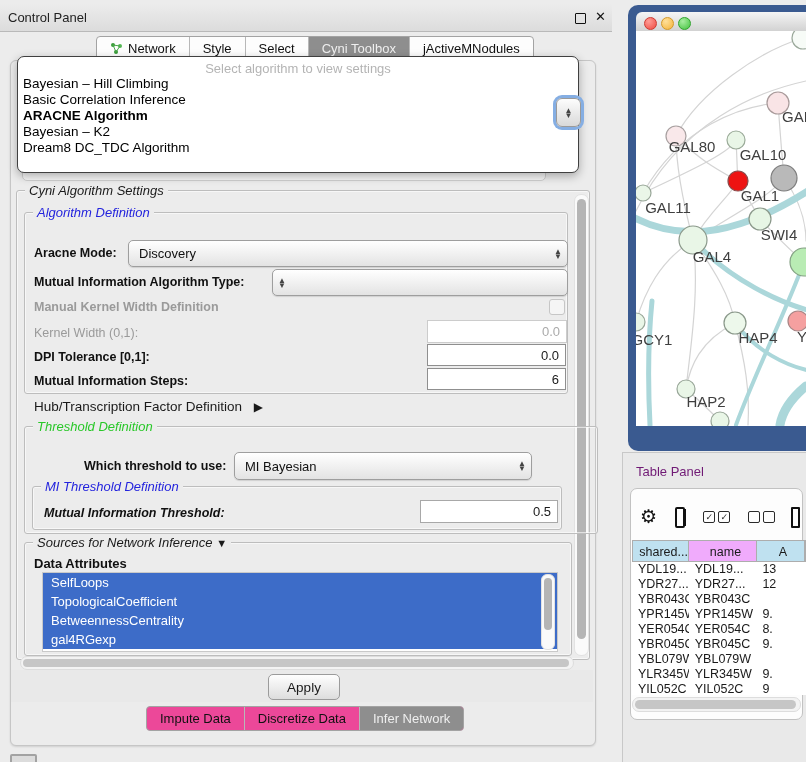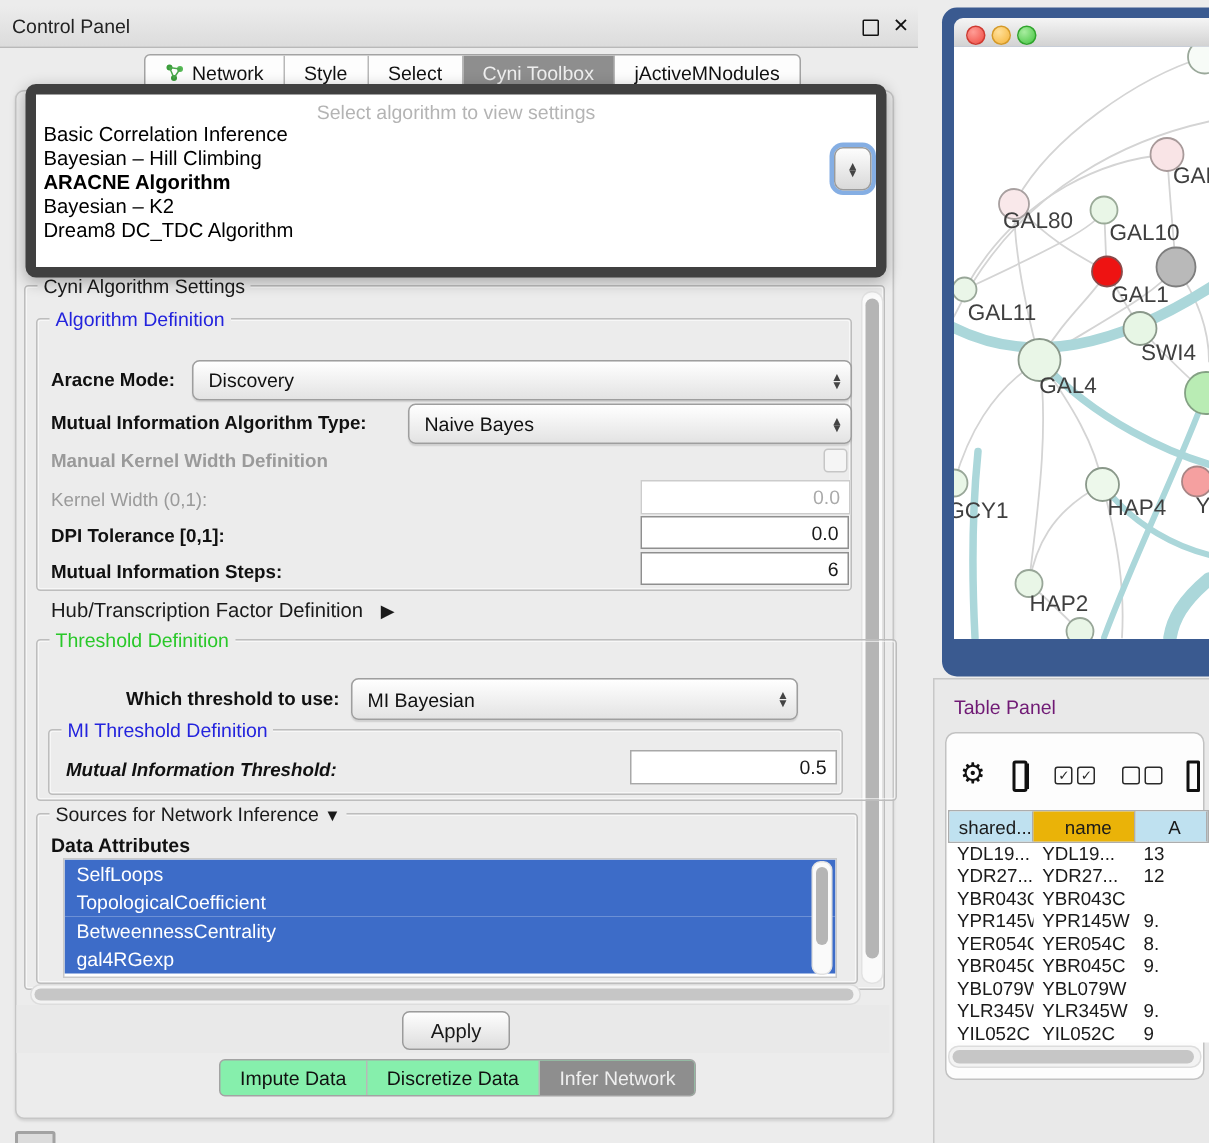--- a/index.html
+++ b/index.html
@@ -19,32 +19,32 @@
   .tab:last-child{border-right:none;}
   .tab.sel{background:#8e8e8e;color:#efefef;}
   .tab .net-ico{width:13px;height:13px;margin-right:5px;}
   
   #outer-panel{left:10px;top:60px;width:584px;height:684px;border:1px solid #c6c6c6;border-radius:6px;
                background:#ececec;box-shadow:0 1px 2px rgba(0,0,0,.12);}
   
   #ghost-combo{left:22px;top:150px;width:510px;height:29px;border:1px solid #cfcfcf;border-radius:5px;
                background:#f7f7f7;color:#b9b9b9;display:flex;align-items:center;padding-left:12px;z-index:1;}
   
-  #algo-popup{left:17px;top:56px;width:560px;height:115px;background:#fff;border:7px solid #404040;
+  #algo-popup{left:17px;top:56px;width:560px;height:115px;background:#fff;border:1px solid #404040;
               border-radius:7px;box-shadow:0 3px 10px rgba(0,0,0,.3);z-index:2;}
   #algo-popup .ph{ text-align:center;color:#b4b4b4;padding-top:4px;font-size:13px;}
   #algo-popup .item{padding:0 0 0 5px;height:16px;line-height:16px;font-size:13.5px;color:#000;}
   #algo-popup .item.sel{font-weight:bold;}
   
   #focus-spin{left:556px;top:98px;width:23px;height:27px;z-index:3;border-radius:6px;
               box-shadow:0 0 0 3px #85aee3;background:linear-gradient(#fdfdfd,#d9d9d9);
               border:1px solid #9a9a9a;display:flex;flex-direction:column;align-items:center;justify-content:center;}
   .spin{display:flex;flex-direction:column;align-items:center;line-height:5px;font-size:8px;color:#444;}
   
-  .grp{position:absolute;border:1px solid #bdbdbd;border-radius:3px;box-shadow:inset 0 0 0 1px rgba(255,255,255,.6);}
+  .grp{position:absolute;border:1px solid #bdbdbd;border-radius:3px;box-shadow:inset 0 0 0 1px rgba(255,255,255,.6);font-style:italic;}
   .grp>.legend{position:absolute;top:-8px;left:8px;background:#ececec;padding:0 4px;font-size:13px;}
   .legend.blue{color:#2323dd;}
   .legend.green{color:#29c829;}
   .lbl{position:absolute;font-weight:bold;font-size:12.5px;color:#111;}
   .lbl.dis{color:#9a9a9a;}
   .combo{position:absolute;border:1px solid #9e9e9e;border-radius:5px;background:linear-gradient(#ffffff,#e3e3e3);
          display:flex;align-items:center;box-shadow:0 1px 1px rgba(0,0,0,.12);}
   .combo .val{flex:1;padding-left:10px;font-size:13px;color:#111;}
   .combo .spin{width:18px;}
   .field{position:absolute;background:#fff;border:1.5px solid #8f8f8f;text-align:right;
@@ -56,21 +56,21 @@
   .vthumb{position:absolute;background:#b5b5b5;border-radius:5px;}
   .htrack{position:absolute;background:#f3f3f3;border:1px solid #dddddd;border-radius:7px;}
   .hthumb{position:absolute;background:#c6c6c6;border-radius:6px;}
   
   #attr-list{left:42px;top:572px;width:514px;height:78px;background:#fff;border:1px solid #c9c9c9;overflow:hidden;z-index:0;}
   #attr-list .li{height:19px;line-height:19px;padding-left:8px;background:#3d6cc8;color:#fff;font-size:13px;}
   
   #apply-row{left:11px;top:670px;width:582px;height:32px;background:#e9e9e9;}
   #apply-btn{left:268px;top:674px;width:70px;height:24px;border:1px solid #9b9b9b;border-radius:5px;
              background:linear-gradient(#fefefe,#dddddd);display:flex;align-items:center;justify-content:center;font-size:13.5px;}
-  #bottom-tabs{left:146px;top:706px;height:23px;display:flex;border:1px solid #a3a3a3;border-radius:4px;overflow:hidden;background:#86efac;}
+  #bottom-tabs{left:146px;top:706px;height:23px;display:flex;border:1px solid #a3a3a3;border-radius:4px;overflow:hidden;background:#ec4899;}
   #partial-btn{left:10px;top:754px;width:23px;height:10px;border:2px solid #a2a2a2;background:#dcdcdc;border-radius:2px;}
   
   #net-frame{left:628px;top:5px;width:178px;height:446px;background:#3a5a90;border-radius:10px 0 0 10px;}
   #net-title{left:636px;top:12px;width:170px;height:19px;background:linear-gradient(#f5f5f5,#d2d2d2);
              border-radius:6px 0 0 0;border-bottom:1px solid #a8a8a8;}
   .light{position:absolute;top:5px;width:11px;height:11px;border-radius:50%;}
   #net-canvas{left:636px;top:31px;width:170px;height:395px;background:#fff;overflow:hidden;}
   
   #tp-region{left:622px;top:452px;width:184px;height:310px;background:#e9e9e9;border-left:1px solid #c8c8c8;border-top:1px solid #c8c8c8;}
   #tp-title{left:636px;top:464px;font-size:13px;color:#701a75;}
@@ -83,21 +83,21 @@
   .cb{width:10px;height:10px;border:1.5px solid #2a2a2a;border-radius:2px;font-size:9px;line-height:10px;text-align:center;color:#2a2a2a;font-weight:bold;}
   .docico{width:13px;height:17px;border:2px solid #111;border-radius:1px;margin-left:16px;}
   #tp-table{left:632px;top:540px;width:174px;height:155px;overflow:hidden;background:#fff;}
   .trow{display:flex;height:15px;line-height:15px;font-size:12.5px;}
   .hrow{height:22px;line-height:22px;border:1px solid #adadad;box-sizing:border-box;font-size:12.5px;}
   .c1{width:70px;padding-left:6px;box-sizing:border-box;overflow:hidden;white-space:nowrap;}
   .c2{width:85px;padding-left:6px;box-sizing:border-box;overflow:hidden;white-space:nowrap;}
   .c3{width:60px;padding-left:5px;box-sizing:border-box;overflow:hidden;white-space:nowrap;}
   .hrow .c1,.hrow .c2,.hrow .c3{border-right:1px solid #adadad;text-align:center;}
   .hl{background:#bfe1f0;}
-  .hn{background:#eab308;}
+  .hn{background:#f0abfc;}
 </style>
 </head>
 <body>
 
 <div id="titlebar" class="abs">
   <span class="title">Control Panel</span>
   <span id="float-box"></span>
   <span id="close-x">✕</span>
 </div>
 
@@ -127,22 +127,22 @@
 
 <div id="outer-panel" class="abs"></div>
 
 <div id="ghost-combo" class="abs">
   <span>gal-filtered sif default node</span>
 </div>
 
 <div id="algo-popup" class="abs">
   <div class="ph">Select algorithm to view settings</div>
   <div id="popup-items">
+      <div class="item">Bayesian – Hill Climbing</div>
       <div class="item">Basic Correlation Inference</div>
-      <div class="item">Bayesian – Hill Climbing</div>
       <div class="item sel">ARACNE Algorithm</div>
       <div class="item">Bayesian – K2</div>
       <div class="item">Dream8 DC_TDC Algorithm</div>
     </div>
 </div>
 
 <div id="focus-spin" class="abs">
   <span class="spin">
       <span>▲</span>
       <span>▼</span>
@@ -163,21 +163,20 @@
 <span class="lbl abs" style="left:34px;top:246px;">Aracne Mode:</span>
 <div class="combo abs" style="left:128px;top:240px;width:438px;height:25px;">
   <span class="val">Discovery</span>
   <span class="spin">
       <span>▲</span>
       <span>▼</span>
     </span>
 </div>
 <span class="lbl abs" style="left:34px;top:275px;">Mutual Information Algorithm Type:</span>
 <div class="combo abs" style="left:272px;top:269px;width:294px;height:25px;">
-  <span class="val">Naive Bayes</span>
   <span class="spin">
       <span>▲</span>
       <span>▼</span>
     </span>
 </div>
 <span class="lbl dis abs" style="left:34px;top:300px;">Manual Kernel Width Definition</span>
 <span class="checkbox abs" style="left:549px;top:299px;"></span>
 <span class="lbl dis abs" style="left:34px;top:326px;font-weight:normal;">Kernel Width (0,1):</span>
 <div class="field dis abs" style="left:427px;top:320px;width:132px;height:21px;">
   <span>0.0</span>

